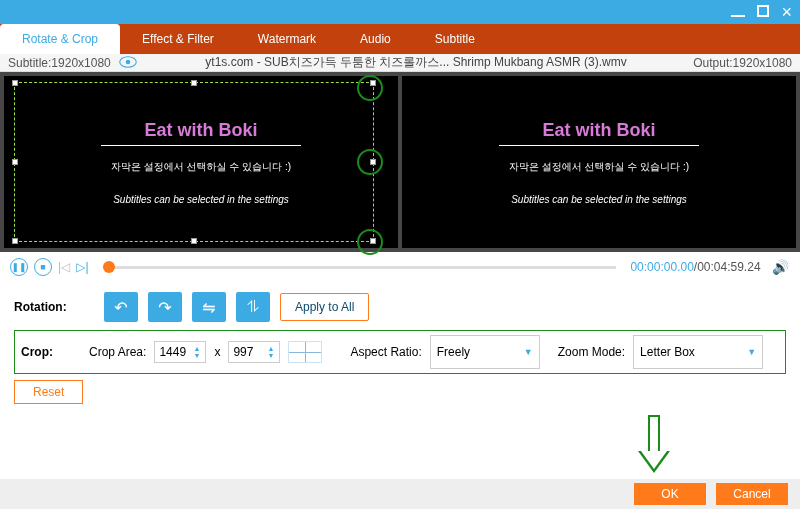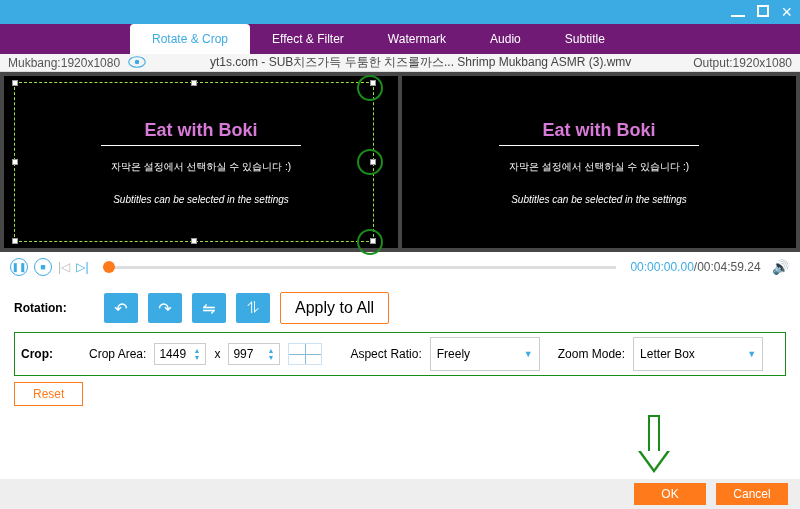--- a/index.html
+++ b/index.html
@@ -1,21 +1,21 @@
 <!DOCTYPE html>
 <html><head>
 <meta charset="utf-8">
 <style>
 *{margin:0;padding:0;box-sizing:border-box;font-family:Arial,sans-serif;font-size:12px}
 body{width:800px;height:509px;background:#fff;overflow:hidden;position:relative}
 .titlebar{height:24px;background:#3dabe3;display:flex;justify-content:flex-end;align-items:center;padding-right:8px;gap:12px}
 .titlebar span{color:#fff;font-size:16px;cursor:pointer}
 .minln{width:14px;height:2px;background:#fff;display:inline-block}
 .maxic{width:12px;height:12px;border:2px solid #fff;display:inline-block}
-.tabs{height:30px;background:#701a75;display:flex;align-items:flex-end;padding-left:130px;gap:0}
+.tabs{height:30px;background:#c2410c;display:flex;align-items:flex-end;gap:0}
 .tab{padding:8px 22px;color:#fff;cursor:pointer;font-size:12px}
 .tab.active{background:#fff;color:#3dabe3;border-radius:4px 4px 0 0}
 .infobar{height:18px;background:#f5f5f5;display:flex;align-items:center;padding:0 8px;font-size:11px;color:#555;border-bottom:1px solid #ddd}
 .infobar .eye{width:20px;height:14px;margin-left:8px}
 .infobar .fname{flex:1;text-align:center;color:#444}
 .preview{height:180px;background:#474747;display:flex;padding:4px;gap:4px}
 .pane{flex:1;background:#000;position:relative;display:flex;align-items:center;justify-content:center}
 .vcontent{text-align:center;color:#fff}
 .pink{color:#d87ad8;font-size:18px;font-weight:bold;text-shadow:1px 1px 2px rgba(0,0,0,.5)}
 .hr1{width:200px;border-top:1px solid #fff;margin:4px auto}
@@ -34,21 +34,21 @@
 .navbtn.on{color:#3dabe3}
 .track{flex:1;height:3px;background:#ddd;position:relative;margin:0 8px}
 .thumb{width:12px;height:12px;background:#ff7a1a;border-radius:50%;position:absolute;left:0;top:-5px}
 .timetxt{font-size:12px}
 .tcur{color:#3dabe3}.ttot{color:#555}
 .vol{color:#3dabe3;font-size:14px;margin-left:6px}
 .ctrls{padding:10px 14px}
 .rotrow{display:flex;align-items:center;gap:10px;margin-bottom:8px}
 .lbl{width:80px;font-weight:bold;font-size:12px}
 .sqbtn{width:34px;height:30px;background:#3dabe3;color:#fff;display:flex;align-items:center;justify-content:center;font-size:16px;cursor:pointer;border-radius:2px}
-.apply{padding:6px 14px;border:1px solid #ff7a1a;color:#000000;cursor:pointer;border-radius:2px;font-size:16px}
+.apply{padding:6px 14px;border:1px solid #ff7a1a;color:#0c4a6e;cursor:pointer;border-radius:2px;font-size:12px}
 .croprow{display:flex;align-items:center;gap:8px;border:1.5px solid #1a8c1a;padding:4px 6px;font-size:12px}
 .spin{width:52px;height:22px;border:1px solid #ccc;display:flex;align-items:center;padding:0 4px;position:relative}
 .spin .arr{position:absolute;right:2px;top:0;bottom:0;width:10px;display:flex;flex-direction:column;justify-content:center;color:#3dabe3;font-size:7px;line-height:7px}
 .csplit{width:34px;height:22px;border:1px solid #cde3f3;display:flex;align-items:center;justify-content:center;color:#8ab8d8;position:relative}
 .csplit:before{content:"";position:absolute;left:0;right:0;top:50%;border-top:1px solid #8ab8d8}
 .csplit:after{content:"";position:absolute;top:0;bottom:0;left:50%;border-left:1px solid #8ab8d8}
 .sel{height:22px;border:1px solid #ccc;padding:16px 6px;display:flex;align-items:center;justify-content:space-between;cursor:pointer}
 .sel .dd{color:#3dabe3;font-size:9px}
 .reset{margin-top:6px;padding:4px 18px;border:1px solid #ff7a1a;color:#ff7a1a;cursor:pointer;display:inline-block;font-size:12px}
 .footer{position:absolute;bottom:0;left:0;right:0;height:30px;background:#eee;display:flex;justify-content:flex-end;align-items:center;padding-right:12px;gap:10px}
@@ -70,21 +70,21 @@
 
 <div class="tabs">
   <div class="tab active">Rotate &amp; Crop</div>
   <div class="tab">Effect &amp; Filter</div>
   <div class="tab">Watermark</div>
   <div class="tab">Audio</div>
   <div class="tab">Subtitle</div>
 </div>
 
 <div class="infobar">
-  <span>Mukbang: </span>
+  <span>Subtitle: </span>
   <span>1920x1080</span>
   <span class="eye"><svg viewBox="0 0 24 16">
         <ellipse cx="12" cy="8" rx="11" ry="7" fill="none" stroke="#3dabe3" stroke-width="1.5"></ellipse>
         <circle cx="12" cy="8" r="3" fill="#3dabe3"></circle>
       </svg></span>
   <span class="fname">yt1s.com - SUB치즈가득 두툼한 치즈롤까스... Shrimp Mukbang ASMR (3).wmv</span>
   <span>Output: </span>
   <span>1920x1080</span>
 </div>
 

